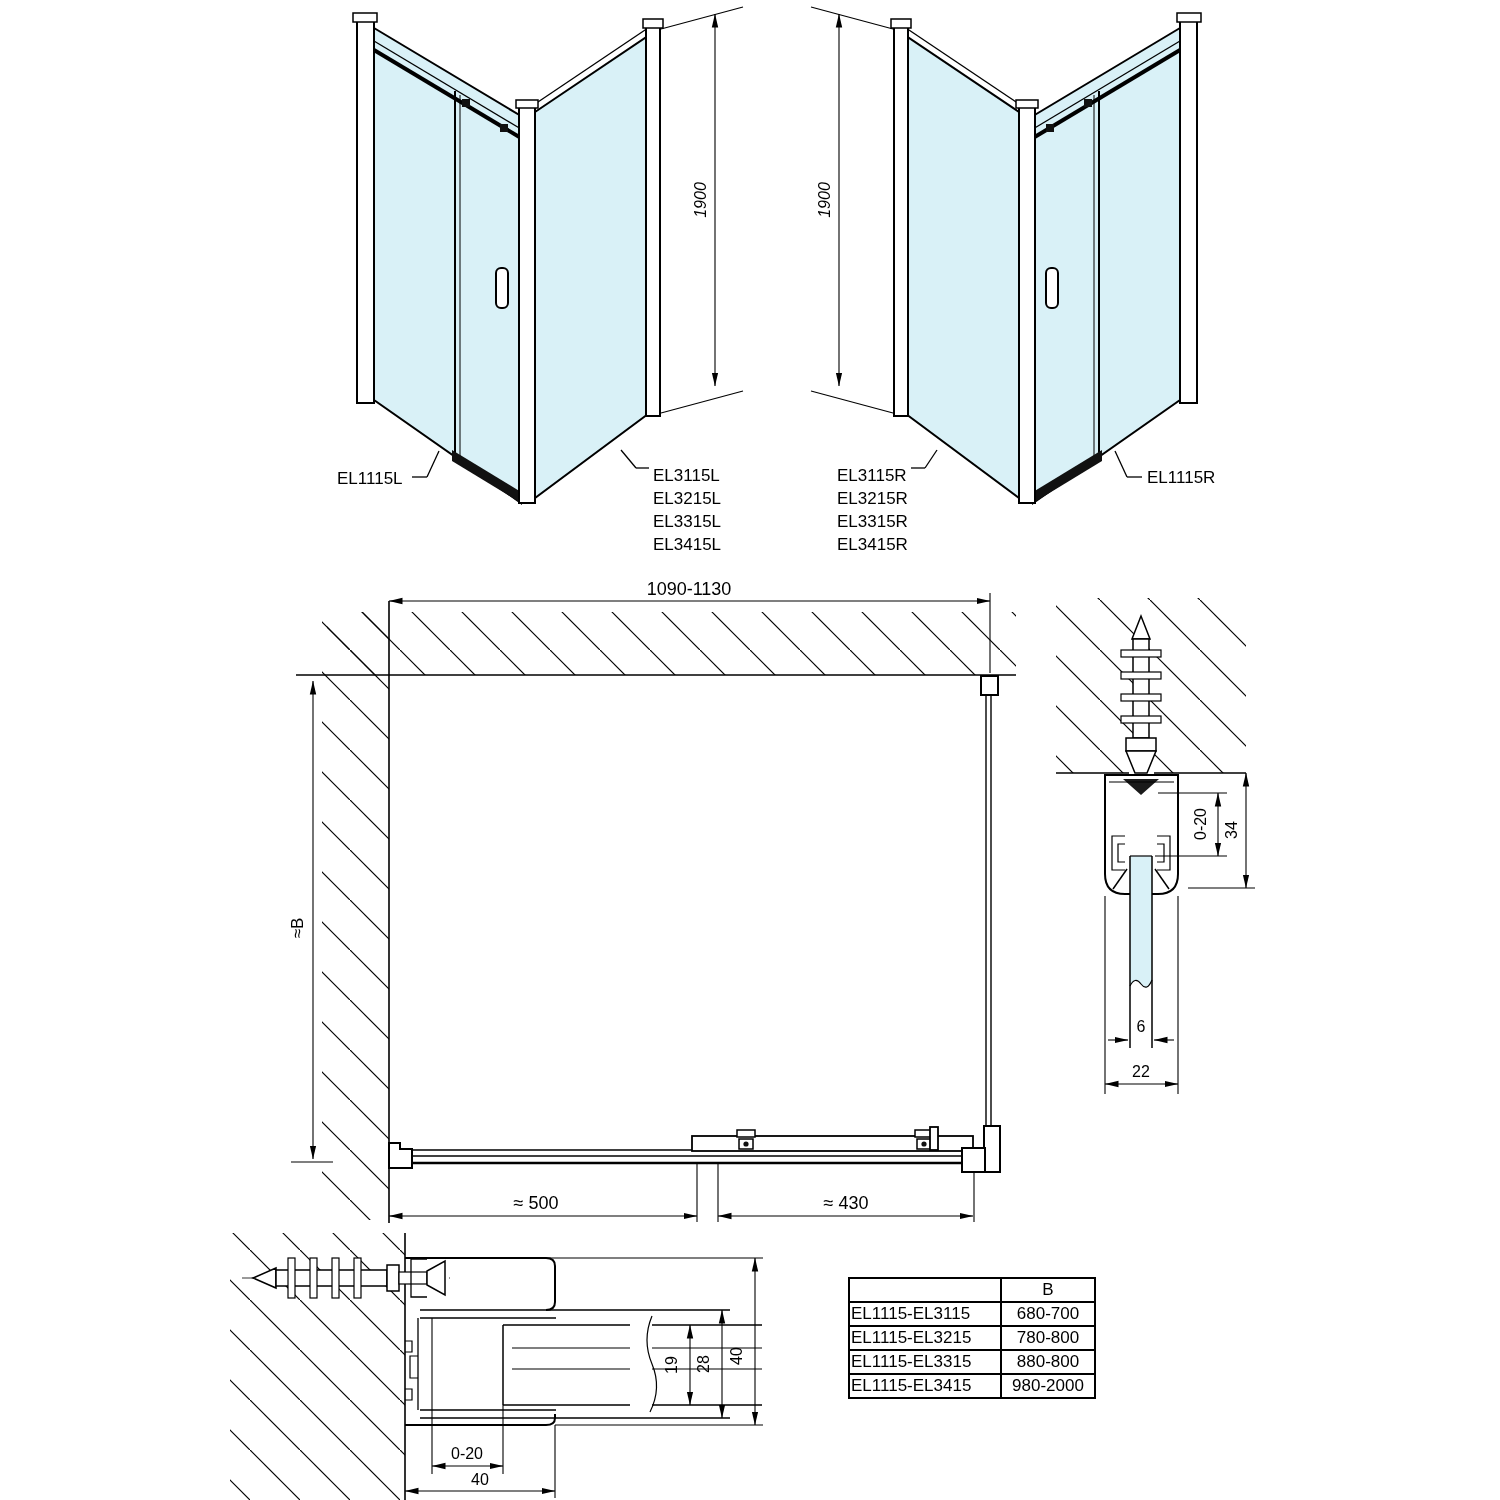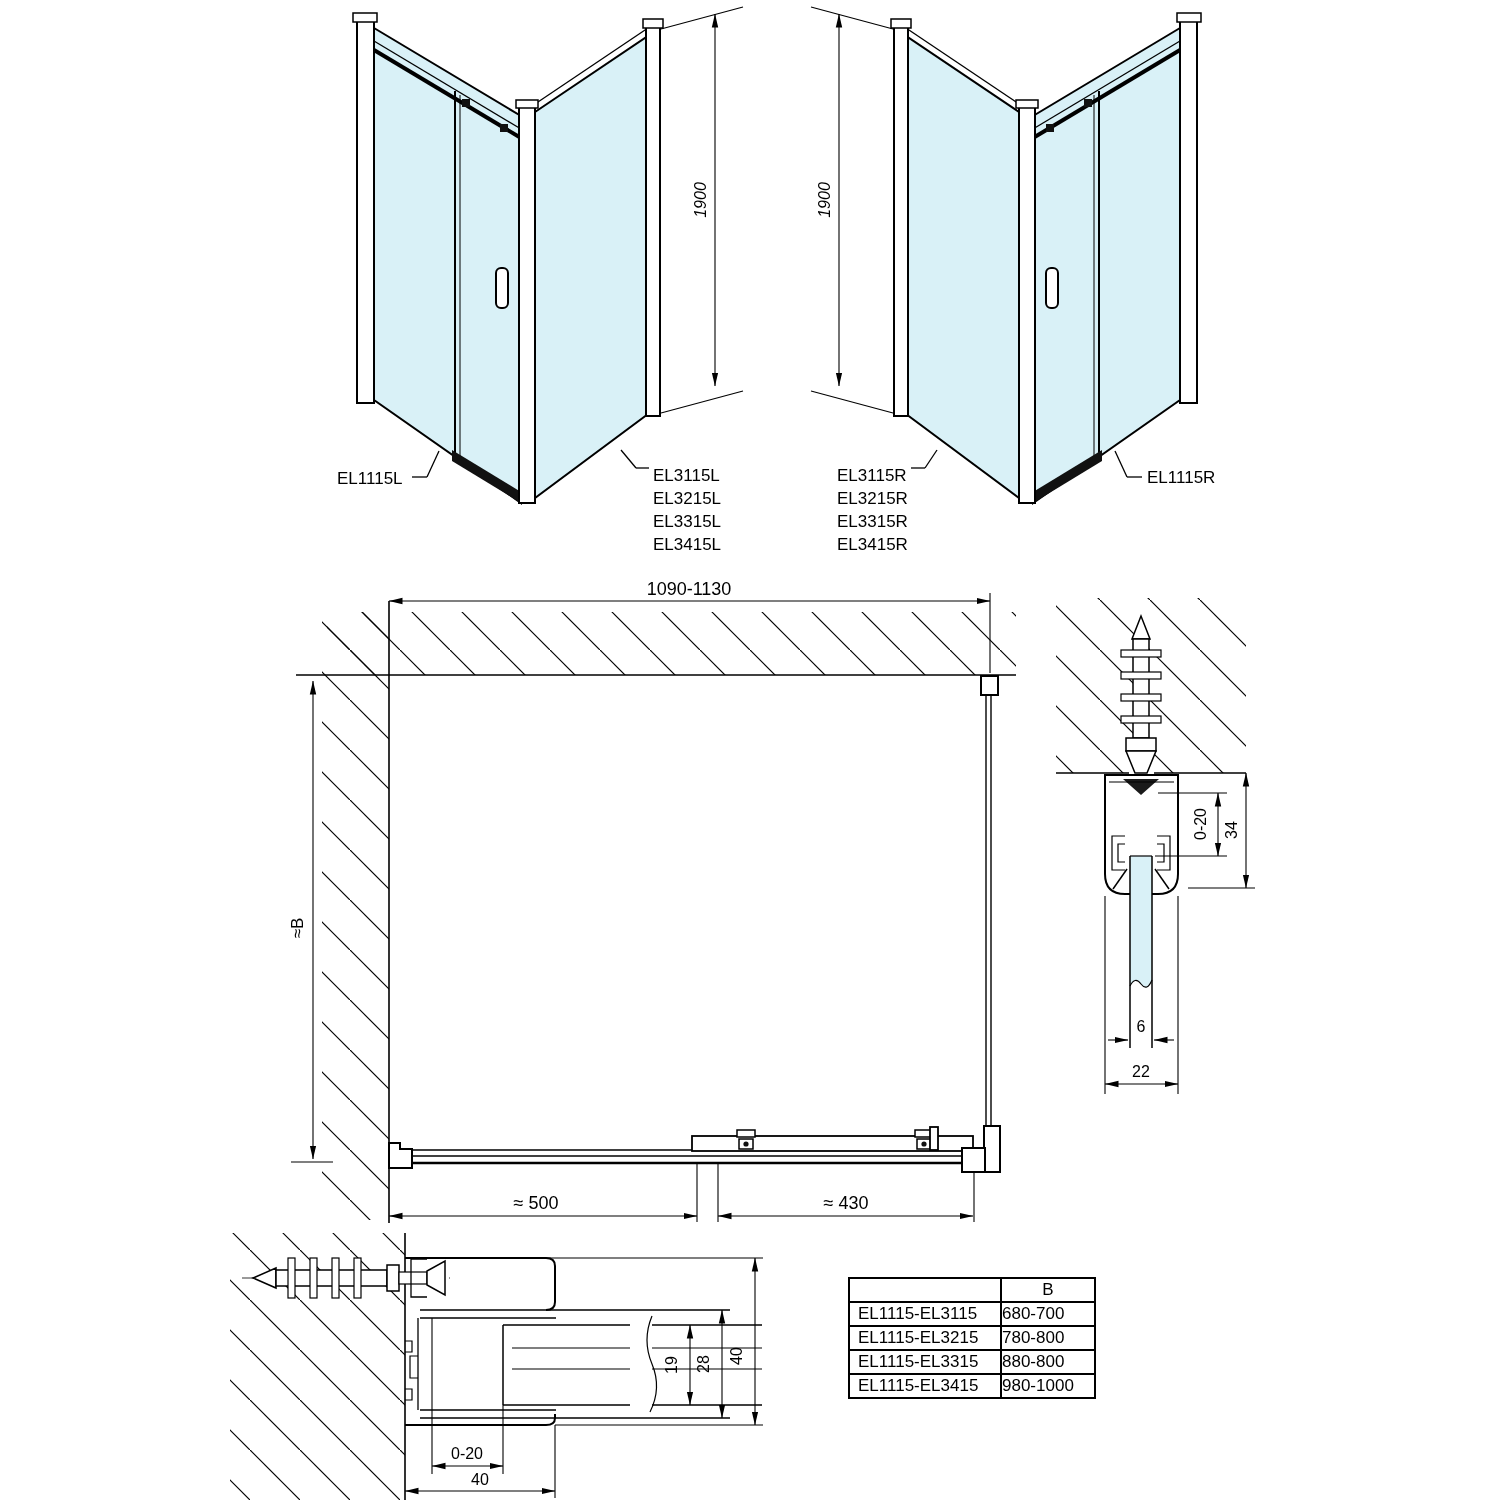--- a/index.html
+++ b/index.html
@@ -23,22 +23,22 @@
   .w24{fill:none;stroke:#000;stroke-width:2.4;}
   .w12{fill:none;stroke:#000;stroke-width:1.2;}
   .w1{fill:none;stroke:#000;stroke-width:1;}
   .thick{fill:none;stroke:#000;stroke-width:4;}
   .dim{fill:none;stroke:#000;stroke-width:1.1;}
   .dark{fill:#111;stroke:none;}
   .size-table{position:absolute;left:848px;top:1277px;display:grid;
       grid-template-columns:150px 94px;border:2px solid #000;background:#fff;
       font-size:17px;line-height:22px;}
   .size-table .cell{height:22px;overflow:hidden;background:#fff;}
-  .size-table .cell:nth-child(2n){border-left:2px solid #000;text-align:left;}
-  .size-table .cell:nth-child(2n+1){padding-left:8px;}
+  .size-table .cell:nth-child(2n){border-left:2px solid #000;text-align:center;}
+  .size-table .cell:nth-child(2n+1){padding-left:1px;}
   .size-table .cell:nth-child(n+3){border-top:2px solid #000;}
   .size-table .cell.hdr{text-align:center;padding-left:0;}
 </style>
 </head>
 <body>
 
 <svg width="1500" height="1500" viewBox="0 0 1500 1500">
   <defs>
     <marker id="arr" viewBox="0 0 14 8" refX="13.5" refY="4" markerWidth="14" markerHeight="8" orient="auto-start-reverse" markerUnits="userSpaceOnUse">
       <path d="M13.8,4 L0,0.8 L0,7.2 Z" fill="#000"></path>
@@ -242,14 +242,14 @@
 <div class="size-table">
   <div class="cell hdr"></div>
   <div class="cell hdr">B</div>
   <div class="cell">EL1115-EL3115</div>
   <div class="cell">680-700</div>
   <div class="cell">EL1115-EL3215</div>
   <div class="cell">780-800</div>
   <div class="cell">EL1115-EL3315</div>
   <div class="cell">880-800</div>
   <div class="cell">EL1115-EL3415</div>
-  <div class="cell">980-1000</div>
+  <div class="cell">980-2000</div>
 </div>
 
 </body></html>

